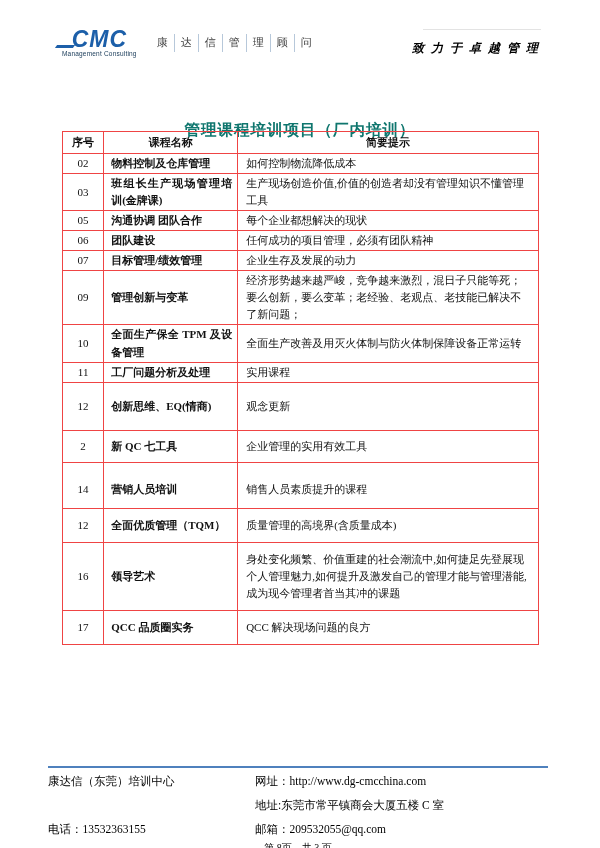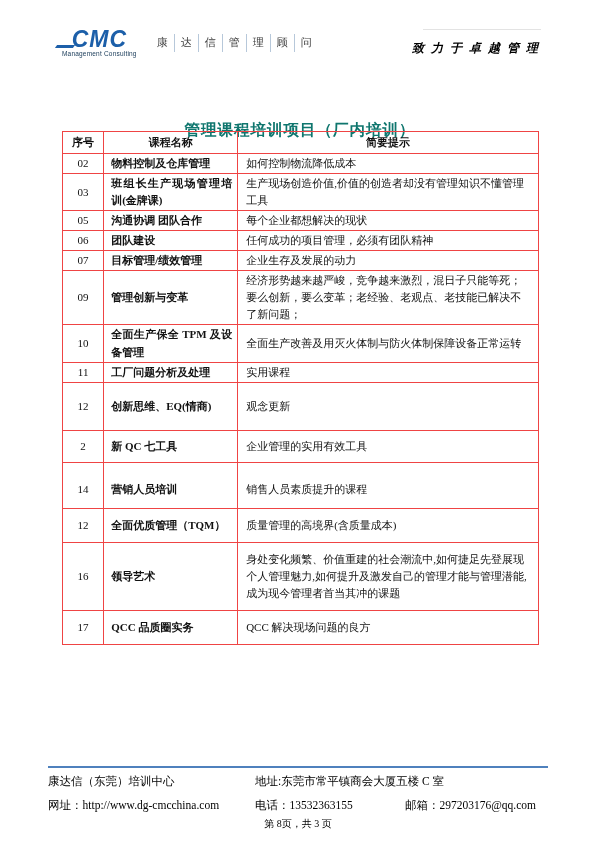--- a/index.html
+++ b/index.html
@@ -278,21 +278,21 @@
       <td class="col-name">QCC 品质圈实务</td>
       <td class="col-tip">QCC 解决现场问题的良方</td>
     </tr>
       </tbody>
   </table>
 
   <div class="footer">
     <div class="footer-rule"></div>
     <div class="footer-grid">
       <div class="footer-cell">康达信（东莞）培训中心</div>
+      <div class="footer-cell">网址：http://www.dg-cmcchina.com</div>
       <div class="footer-cell span-2">地址:东莞市常平镇商会大厦五楼 C 室</div>
-      <div class="footer-cell">网址：http://www.dg-cmcchina.com</div>
       <div class="footer-cell">电话：13532363155</div>
-      <div class="footer-cell">邮箱：297203176@qq.com</div>
+      <div class="footer-cell">邮箱：209532055@qq.com</div>
     </div>
     <div class="page-info">第 8页，共 3 页</div>
   </div>
 
 </div>
 
 </body></html>

